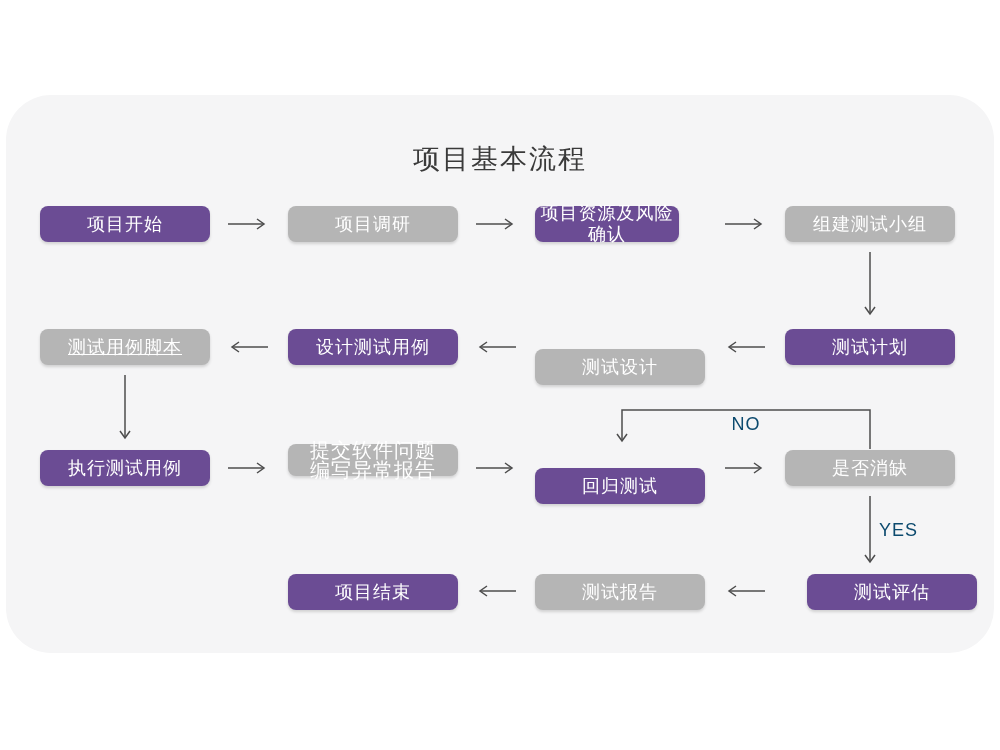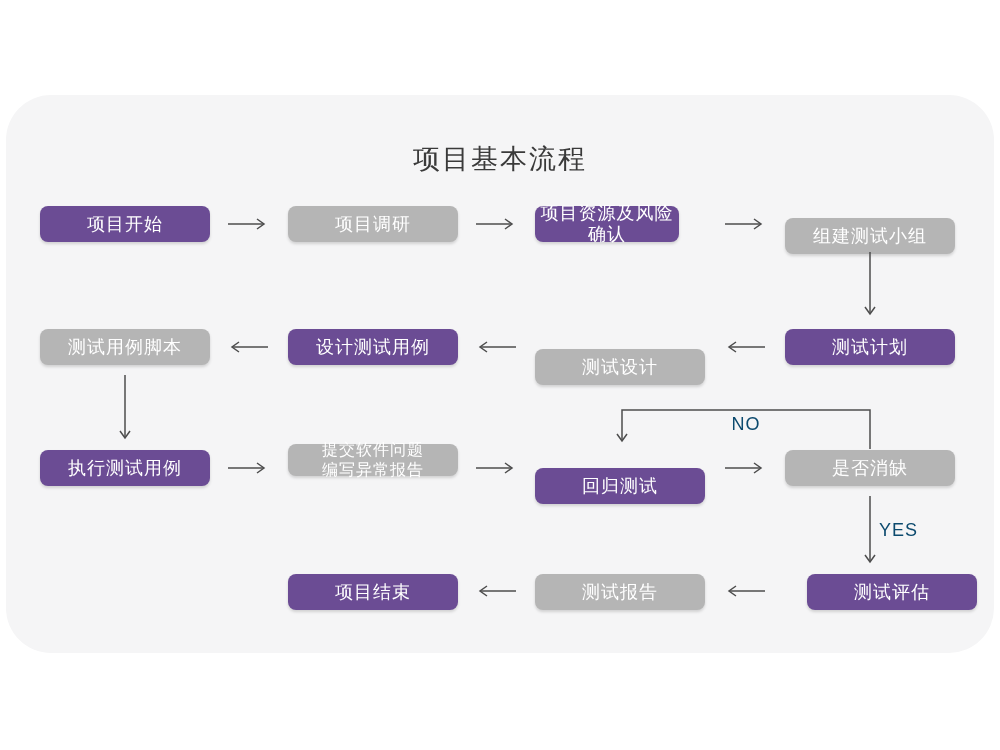--- a/index.html
+++ b/index.html
@@ -38,21 +38,21 @@
     color: #ffffff;
     font-size: 18px;
     letter-spacing: 1px;
     text-align: center;
     white-space: pre-line;
     line-height: 21px;
     box-shadow: 0 2px 3px rgba(0,0,0,0.15);
   }
   .node.purple { background: var(--purple, #6b4c94); }
   .node.gray   { background: var(--gray, #b5b5b5); }
-  .node.tall   { height: 32px; font-size: 16px; line-height: 20px; }
+  .node.tall   { height: 32px; font-size: 20px; line-height: 20px; }
   svg.arrows {
     position: absolute; left: 0; top: 0;
     width: 1000px; height: 750px;
     pointer-events: none;
   }
   .edge-label {
     position: absolute;
     font-size: 18px;
     color: #0c4a6e;
     letter-spacing: 1px;
@@ -65,23 +65,23 @@
 
 <div class="stage">
 
   <div class="card"></div>
 
   <div class="title">项目基本流程</div>
 
   <div class="node purple" style="left:40px;  top:206px;">项目开始</div>
   <div class="node gray" style="left:288px; top:206px;">项目调研</div>
   <div class="node purple" style="left:535px; top:206px; width:144px;">项目资源及风险确认</div>
-  <div class="node gray" style="left:785px; top:206px;margin-top:12px;">组建测试小组</div>
+  <div class="node gray" style="left:785px; top:206px;">组建测试小组</div>
 
-  <div class="node gray" style="left:40px;  top:329px;">测试用例脚本</div>
+  <div class="node gray" style="left:40px;  top:329px;text-decoration:underline;">测试用例脚本</div>
   <div class="node purple" style="left:288px; top:329px;">设计测试用例</div>
   <div class="node gray" style="left:535px; top:329px;margin-top:20px;">测试设计</div>
   <div class="node purple" style="left:785px; top:329px;">测试计划</div>
 
   <div class="node purple" style="left:40px;  top:450px;">执行测试用例</div>
   <div class="node gray tall" style="left:288px; top:444px;">提交软件问题
 编写异常报告</div>
   <div class="node purple" style="left:535px; top:468px;">回归测试</div>
   <div class="node purple" style="left:288px; top:574px;">项目结束</div>
 

